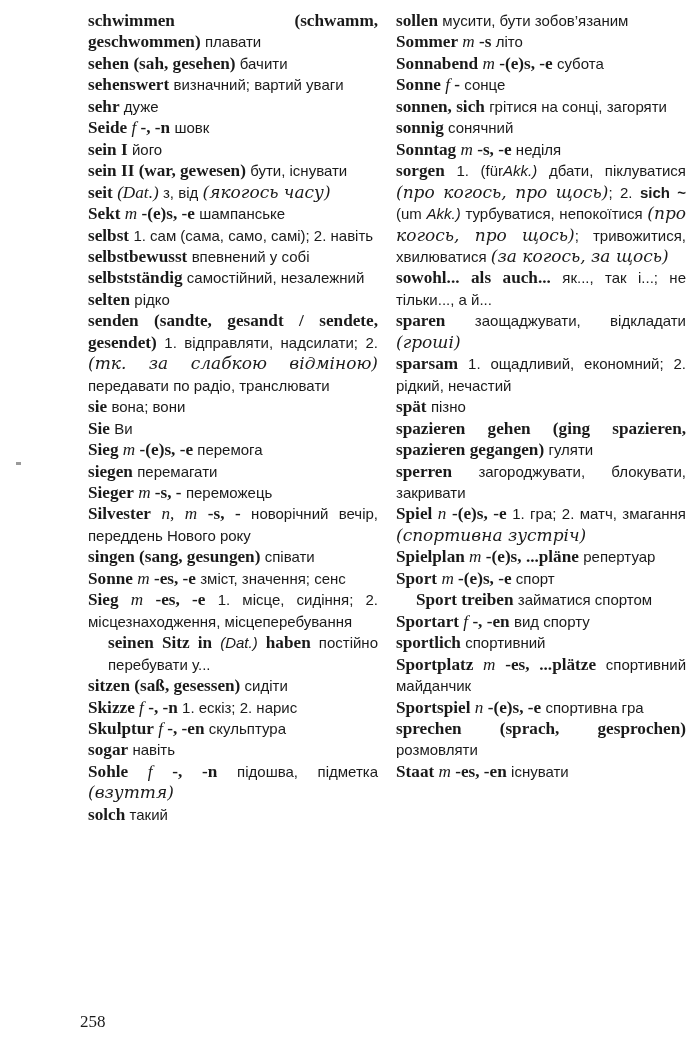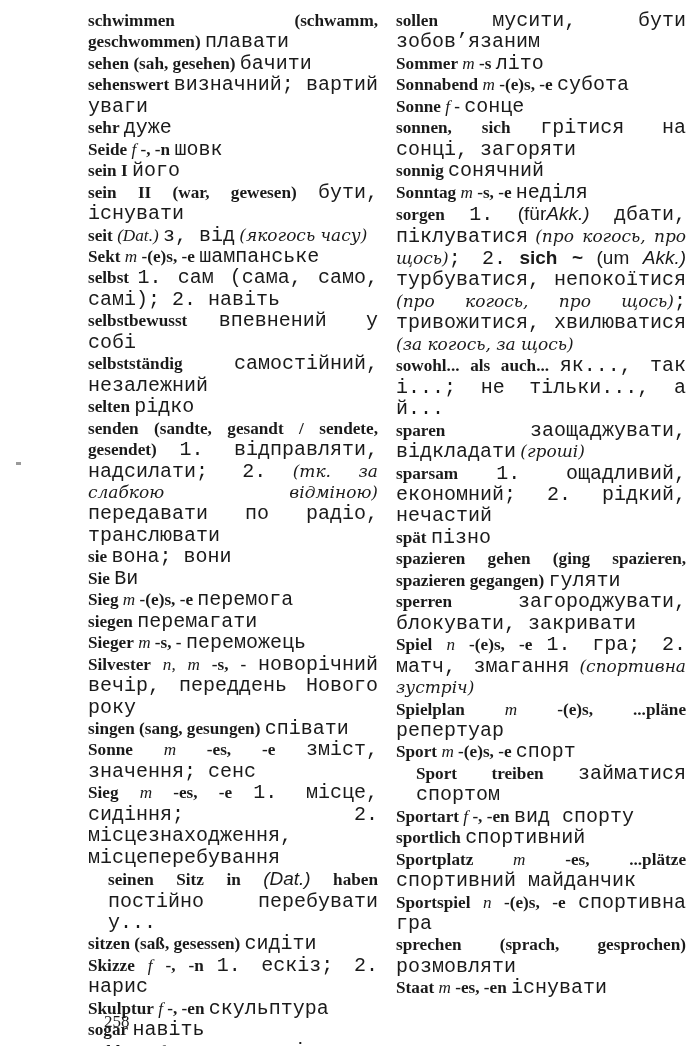--- a/index.html
+++ b/index.html
@@ -41,35 +41,35 @@
     font-weight: bold;
     font-family: "Liberation Serif", serif;
   }
   .gram {
     font-style: italic;
   }
   .infl {
     font-weight: bold;
   }
   .tr {
-    font-family: Liberation Mono, monospace;
-    font-size: 20px;
+    font-family: Liberation Sans, sans-serif;
+    font-size: 15px;
   }
   .note {
     font-style: italic;
     font-family: "DejaVu Serif", serif;
     font-size: 17px;
   }
   .sans {
     font-family: "Liberation Sans", sans-serif;
-    font-size: 19px;
+    font-size: 15px;
   }
   .page-number {
     position: absolute;
-    left: 104px;
+    left: 80px;
     top: 1012px;
     font-size: 17px;
     font-family: "Liberation Serif", serif;
     text-align: right;
   }
   .speck {
     position: absolute;
     left: 16px;
     top: 462px;
     width: 5px;

